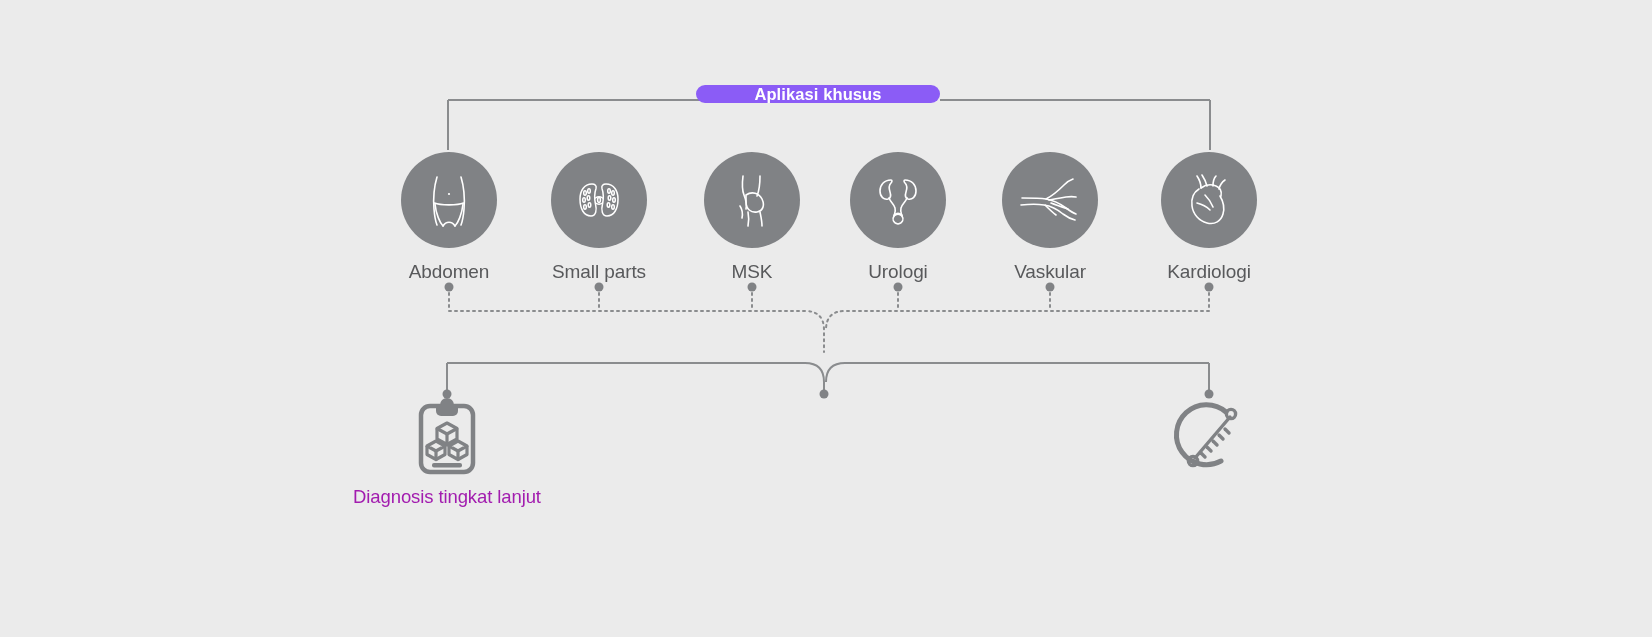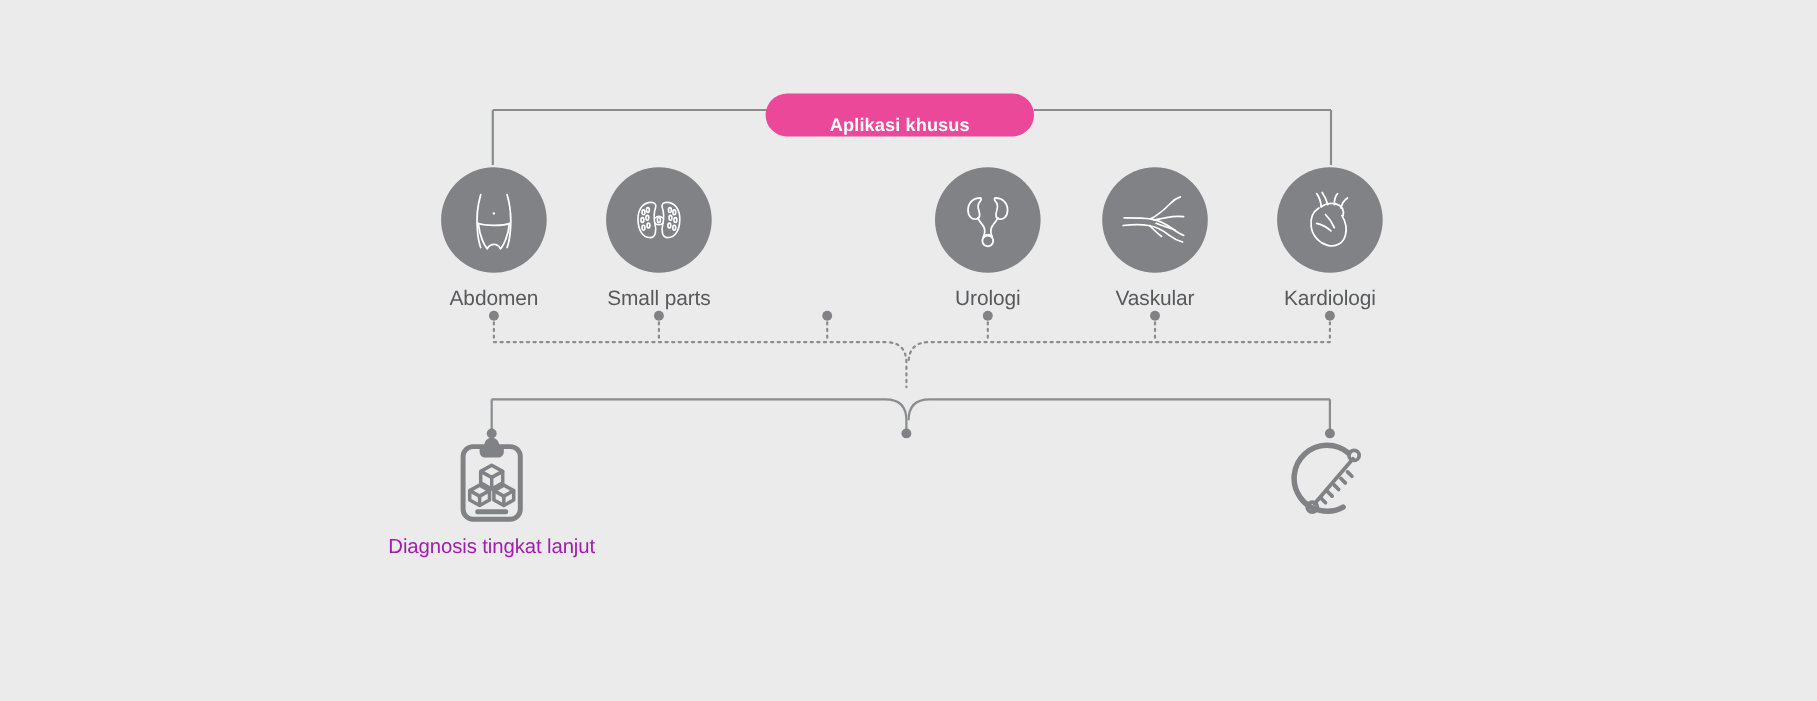--- a/index.html
+++ b/index.html
@@ -26,24 +26,24 @@
   .toplabel{
     margin-top:13px;
     font-size:19px;
     color:#58595b;
     white-space:nowrap;
     letter-spacing:-0.1px;
   }
 
   .pill{
     position:absolute;
-    background:#ec4899;
+    background:#8b5cf6;
     border-radius:22px;
-    height:39px;
-    display:flex;align-items:flex-end;justify-content:center;
+    height:18px;
+    display:flex;align-items:center;justify-content:center;
     color:#ffffff;
     font-size:16.5px;
     font-weight:bold;
     letter-spacing:0.1px;
     padding:0 18px;
     box-sizing:border-box;
   }
 
   .bnode{position:absolute;text-align:center;}
   .bicon{height:88px;display:flex;align-items:center;justify-content:center;}
@@ -143,20 +143,33 @@
         <ellipse cx="44" cy="29" rx="1.3" ry="2.2"></ellipse>
         <ellipse cx="39.5" cy="27" rx="1.3" ry="2.2"></ellipse>
         <ellipse cx="43" cy="36" rx="1.3" ry="2.2"></ellipse>
         <ellipse cx="38.5" cy="34" rx="1.3" ry="2.2"></ellipse>
         <ellipse cx="29" cy="29" rx="1.4" ry="2.4"></ellipse>
       </svg>
     </div>
     <div class="toplabel">Small parts</div>
   </div>
 
+  <div class="node" style="left:704px;top:152px;width:96px;">
+    <div class="circ">
+      <svg width="58" height="58" viewBox="0 0 58 58" fill="none" stroke="#ffffff" stroke-width="1.6" stroke-linecap="round" stroke-linejoin="round">
+        <path d="M20 5 C19 13 19 19 21 24 C23 29 24 33 23 38"></path>
+        <path d="M37 5 C37 14 36 20 34 25"></path>
+        <path d="M23 24 C29 20 36 22 39 28 C42 34 40 40 34 41 C28 42 23 38 23 31 Z"></path>
+        <path d="M25 41 C26 46 26 50 25 55"></path>
+        <path d="M37 41 C38 46 39 50 39 55"></path>
+        <path d="M17 35 C19 38 20 42 19 47"></path>
+      </svg>
+    </div>
+    <div class="toplabel">MSK</div>
+  </div>
 
   <div class="node" style="left:850px;top:152px;width:96px;">
     <div class="circ">
       <svg width="58" height="58" viewBox="0 0 58 58" fill="none" stroke="#ffffff" stroke-width="1.6" stroke-linecap="round" stroke-linejoin="round">
         <path d="M22 9 C15 9 11 14 11 20 C11 26 15 29 19 28 C22 27 22 24 21 21 C20 18 20 14 22 12 C23.3 10.7 23.3 9 22 9 Z"></path>
         <path d="M36 9 C43 9 47 14 47 20 C47 26 43 29 39 28 C36 27 36 24 37 21 C38 18 38 14 36 12 C34.7 10.7 34.7 9 36 9 Z"></path>
         <path d="M20 27 C22 32 25 33 26 37 C27 41 25.5 43 25 45"></path>
         <path d="M38 27 C36 32 33 33 32 37 C31 41 32.5 43 33 45"></path>
         <path d="M25 45 C23 48 24 52 29 53 C34 52 35 48 33 45 C31 42.5 27 42.5 25 45 Z"></path>
         <path d="M25 44 C27.5 42 30.5 42 33 44"></path>

